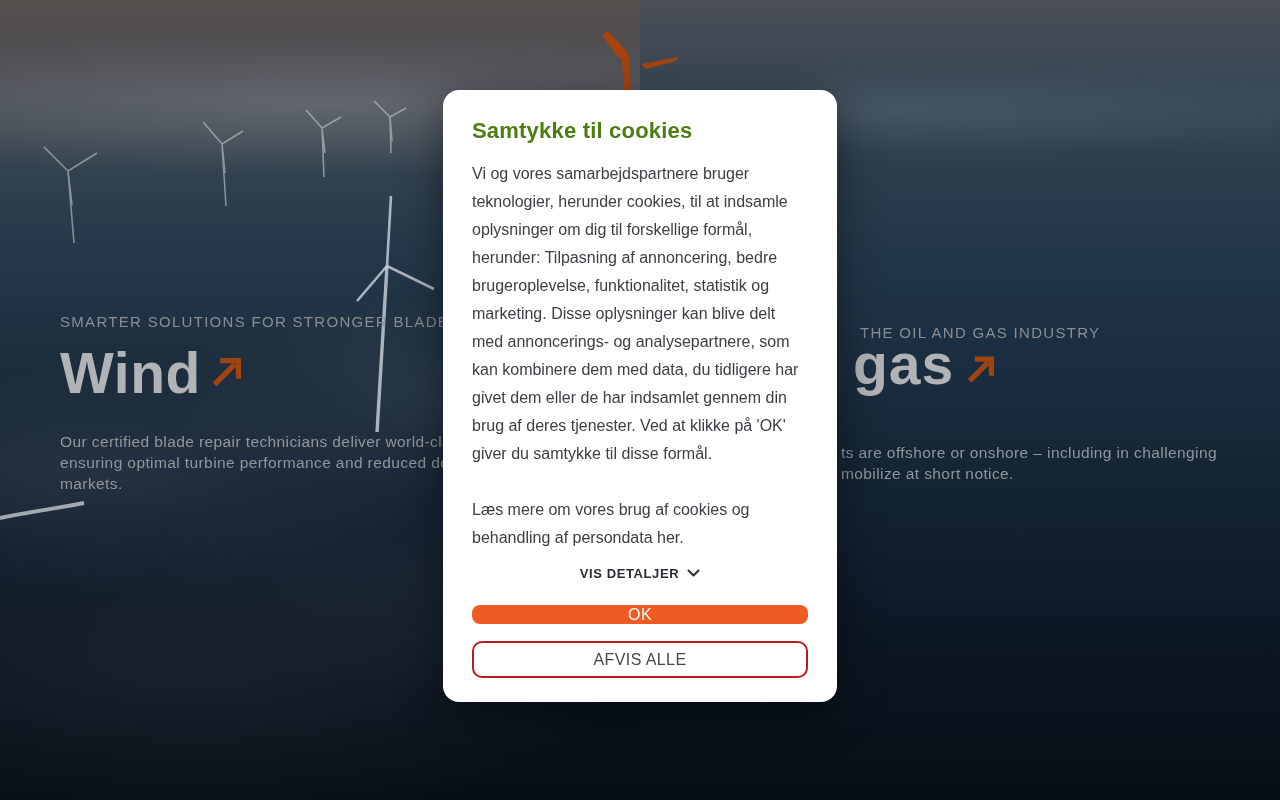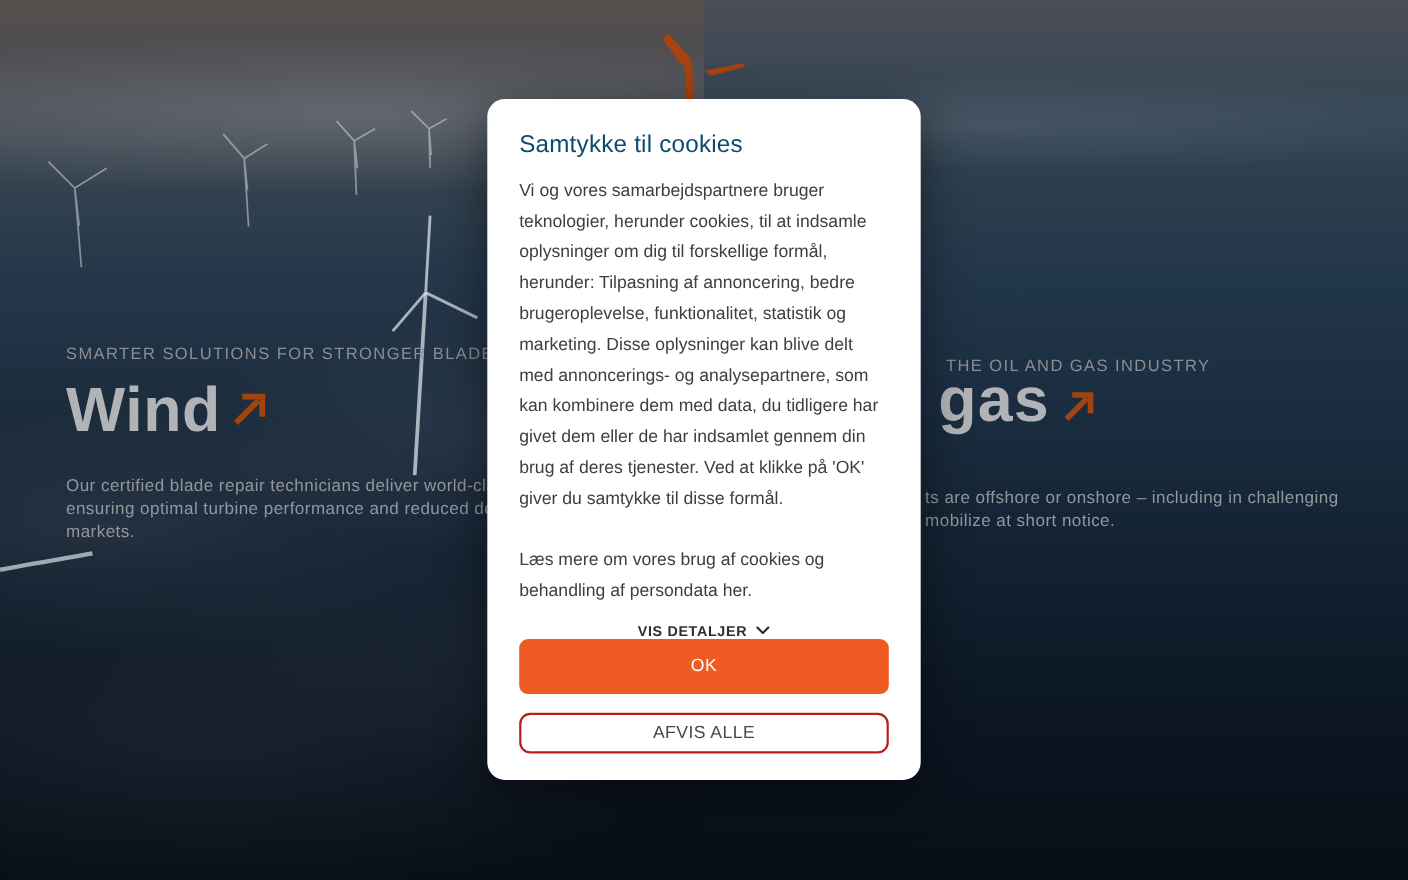--- a/index.html
+++ b/index.html
@@ -64,35 +64,35 @@
 
   
   .modal {
     position:absolute; left:443px; top:90px; width:394px;
     background:#ffffff; border-radius:16px;
     box-shadow:0 10px 45px rgba(0,0,0,0.45);
     padding:26px 29px 24px 29px;
     z-index:10;
   }
   .modal h2 {
-    font-size:22px; font-weight:normal; color:#0c4a6e; letter-spacing:0.2px;
+    font-size:22px; font-weight:bold; color:#4d7c0f; letter-spacing:0.2px;
     margin:2px 0 16px 0;
   }
   .modal .body-text {
     font-size:16px; line-height:28px; color:#3b3e43;
   }
   .modal .read-more { margin-top:28px; }
   .details-btn {
     display:flex; align-items:center; justify-content:center; gap:8px;
     margin:14px auto 0 auto; background:none; border:none; cursor:pointer;
     font-family:"Liberation Sans", sans-serif;
     font-size:13px; font-weight:bold; color:#2a2d32; letter-spacing:0.6px;
   }
   .ok-btn {
-    display:block; width:100%; margin-top:0; height:50px;
+    display:block; width:100%; margin-top:24px; height:19px;
     background:#ee5b23; color:#ffffff; border:none; border-radius:8px;
     font-family:"Liberation Sans", sans-serif;
     font-size:16px; letter-spacing:0.4px; cursor:pointer;
   }
   .reject-btn {
     display:block; width:100%; margin-top:17px; height:37px;
     background:#ffffff; color:#45484d; border:2px solid #b91c1c; border-radius:10px;
     font-family:"Liberation Sans", sans-serif;
     font-size:16px; letter-spacing:0.4px; cursor:pointer;
   }

